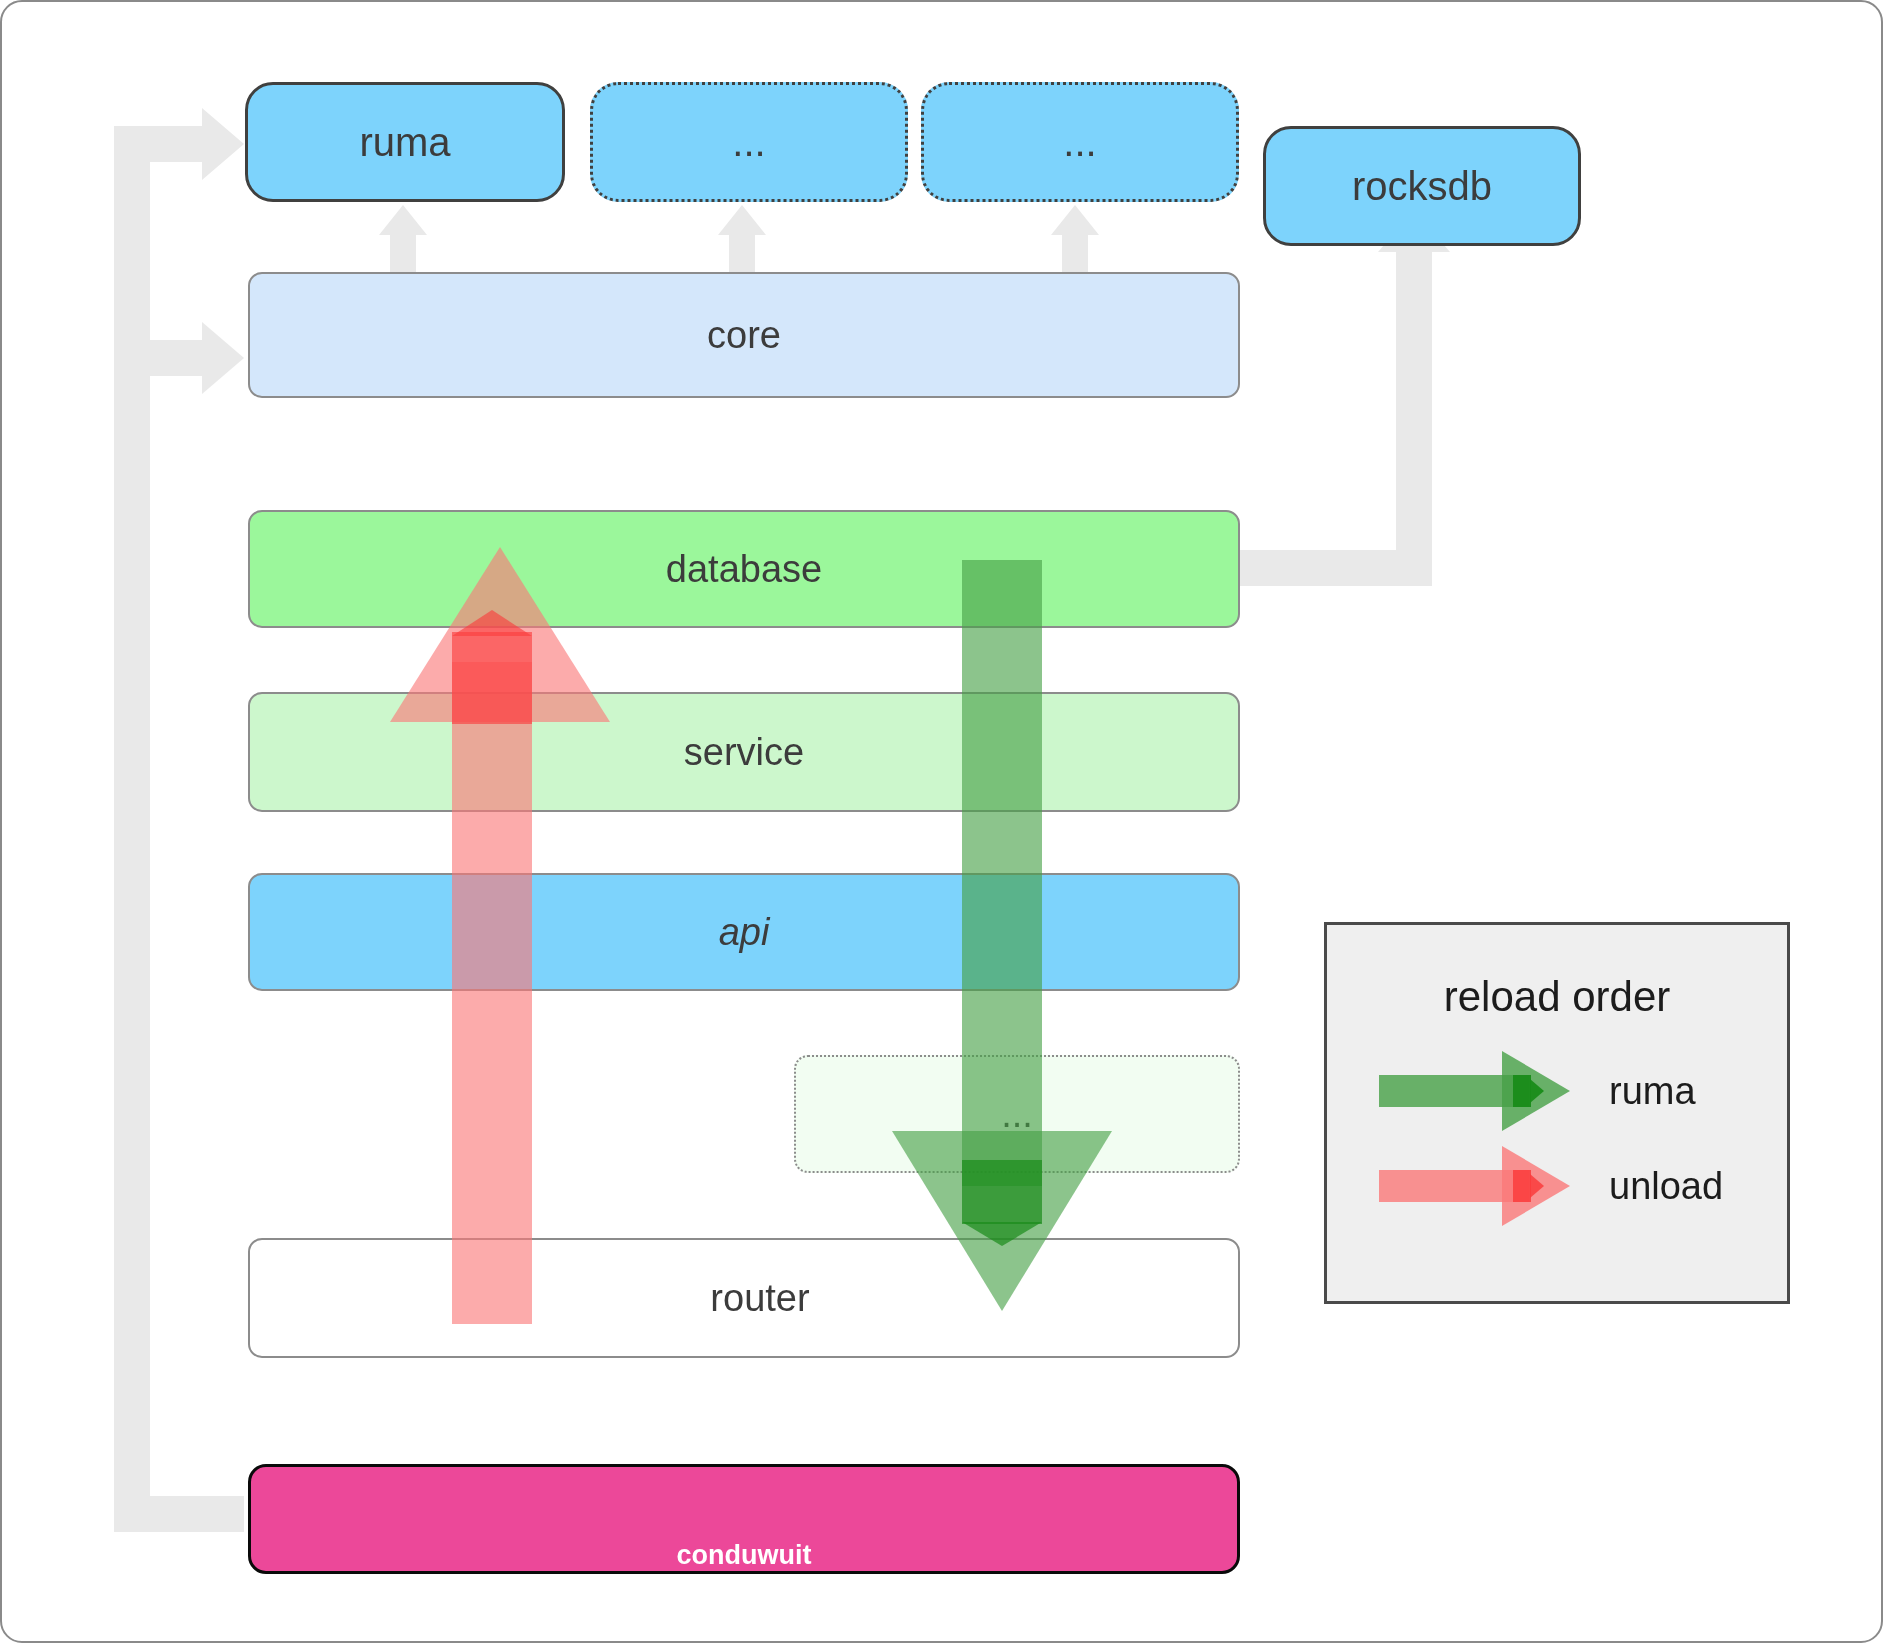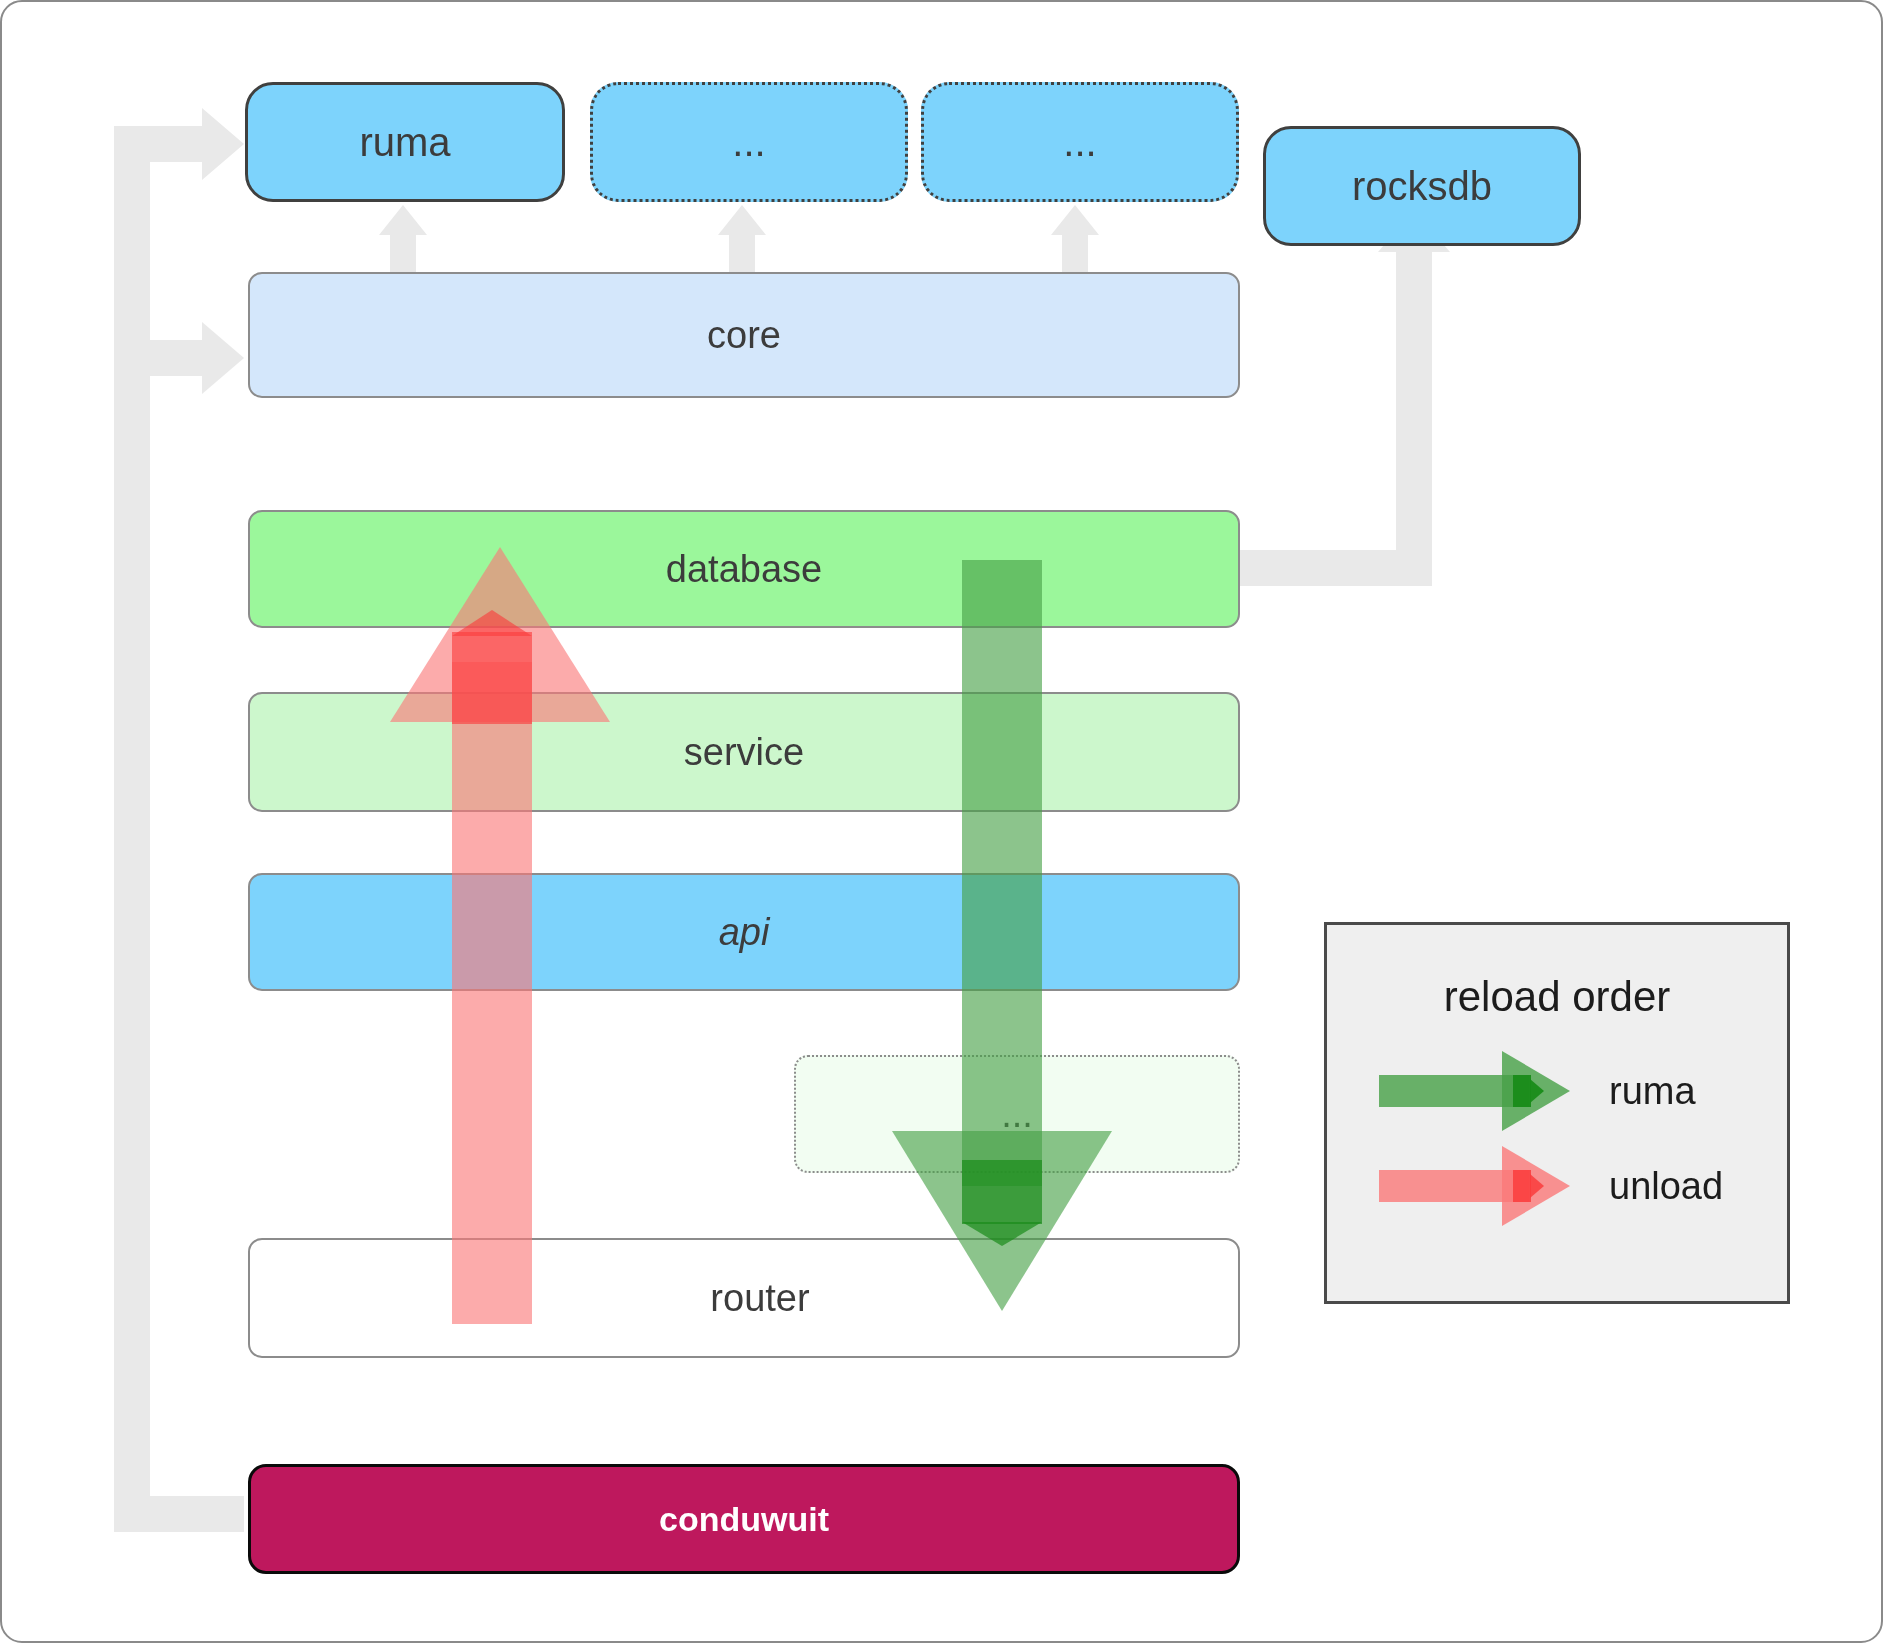--- a/index.html
+++ b/index.html
@@ -40,25 +40,26 @@
     border: 3px dotted #40403f;
   }
   .node.stack {
     border: 2px solid #8c8c8c;
   }
   .node.stack.dotted {
     border: 2px dotted #8c8c8c;
   }
   .node.root {
     border: 3px solid #0a0a0a;
-    background: #be185d;
+    background: #ec4899;
     color: #ffffff;
     font-weight: bold;
-    font-size: 34px;
+    font-size: 27px;
     border-radius: 18px;
+    align-items: flex-end;
   }
   
   .gray { position: absolute; background: #e9e9e9; z-index: 1; }
   .gray-head-right {
     position: absolute;
     width: 0; height: 0;
     border-top: 36px solid transparent;
     border-bottom: 36px solid transparent;
     border-left: 42px solid #e9e9e9;
     z-index: 1;

